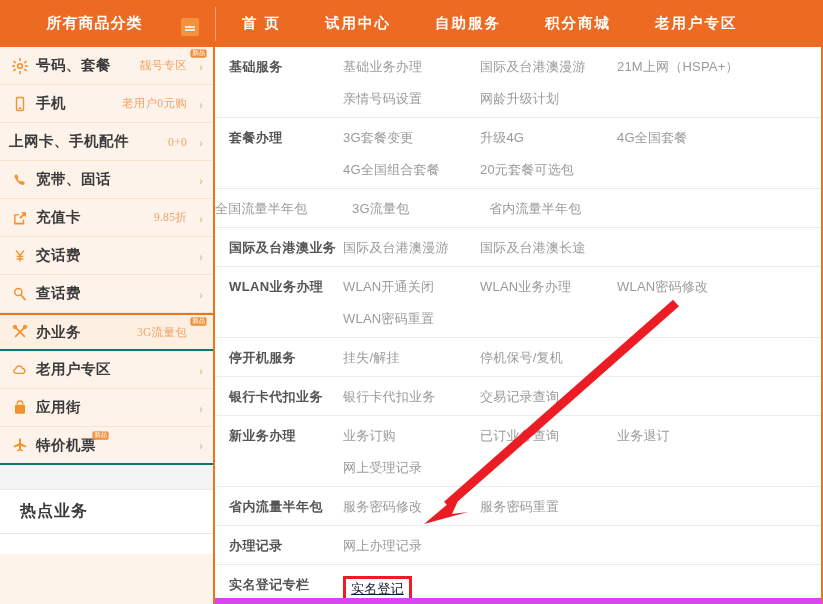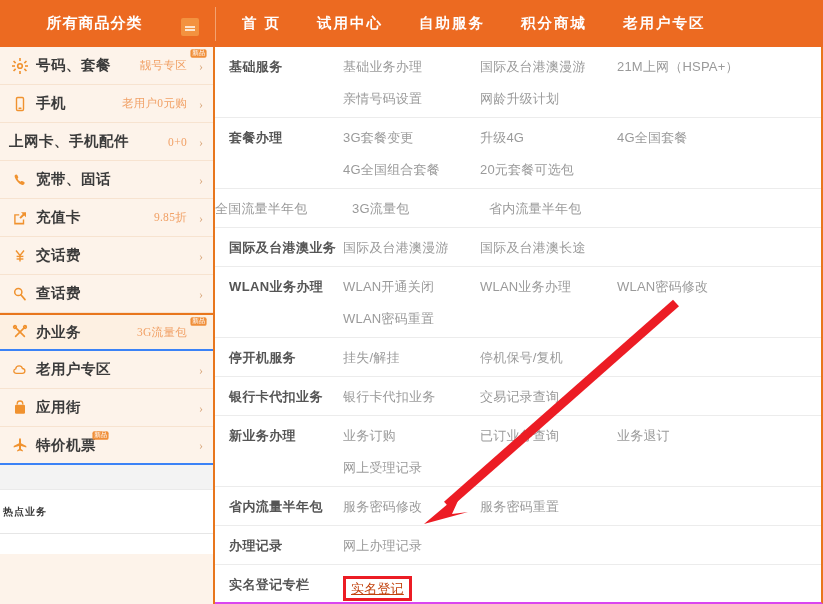--- a/index.html
+++ b/index.html
@@ -67,20 +67,21 @@
     height: 34px;
     background: #f3a270;
   }
   .topnav {
     flex: 1;
     height: 47px;
     display: flex;
     align-items: center;
     padding-left: 26px;
     box-sizing: border-box;
+    gap: 8px;
   }
   .nav-item {
     color: #ffffff;
     font-size: 14.5px;
     font-weight: bold;
     margin-right: 36px;
     letter-spacing: 2px;
     cursor: pointer;
     white-space: nowrap;
   }
@@ -106,21 +107,21 @@
     align-items: center;
     padding: 0 10px 0 9px;
     box-sizing: border-box;
     border-bottom: 1px solid #f7e3d0;
     cursor: pointer;
   }
   .side-item.group-top {
     border-top: 2px solid #e8761d;
   }
   .side-item.group-bottom {
-    border-bottom: 2px solid #3b82f6;
+    border-bottom: 2px solid #0f766e;
   }
   .side-item.highlight {
     background: #fdf0e2;
   }
   .s-icon {
     width: 22px;
     height: 22px;
     flex: 0 0 22px;
     display: flex;
     align-items: center;
@@ -170,45 +171,45 @@
 
   .side-blank {
     height: 24px;
     background: #f3f3f3;
     border-bottom: 1px solid #eaeaea;
   }
   .side-hot {
     height: 44px;
     display: flex;
     align-items: center;
-    padding-left: 3px;
+    padding-left: 20px;
     box-sizing: border-box;
     background: #ffffff;
     border-bottom: 1px solid #e6e6e6;
-    font-size: 10px;
+    font-size: 16px;
     font-weight: bold;
     color: #3b3b3b;
     letter-spacing: 1px;
   }
   .side-tail {
     height: 20px;
     background: #ffffff;
   }
 
   
   .main {
     position: absolute;
     left: 215px;
     top: 47px;
     width: 608px;
     height: 557px;
     background: #ffffff;
     box-sizing: border-box;
     border-right: 2px solid #e8761d;
-    border-bottom: 2px solid #d946ef;
+    border-bottom: 6px solid #d946ef;
     overflow: hidden;
   }
   .cat-row {
     display: flex;
     align-items: flex-start;
     box-sizing: border-box;
     border-bottom: 1px solid #ececec;
     padding: 11px 0 9px 0;
   }
   .cat-name {
@@ -231,21 +232,21 @@
     font-size: 13px;
     color: #9a9a9a;
     margin-bottom: 14px;
     cursor: pointer;
     white-space: nowrap;
     letter-spacing: 0.2px;
   }
   .cat-link.wide { width: 160px; }
   .cat-link.last-line { margin-bottom: 0; }
   .cat-link.boxed-link {
-    color: #c2410c;
+    color: #0f172a;
     text-decoration: underline;
   }
   .boxed-wrap {
     display: inline-block;
     border: 3px solid #ec1c24;
     padding: 1px 5px 2px 5px;
     line-height: 1;
   }
 
   

